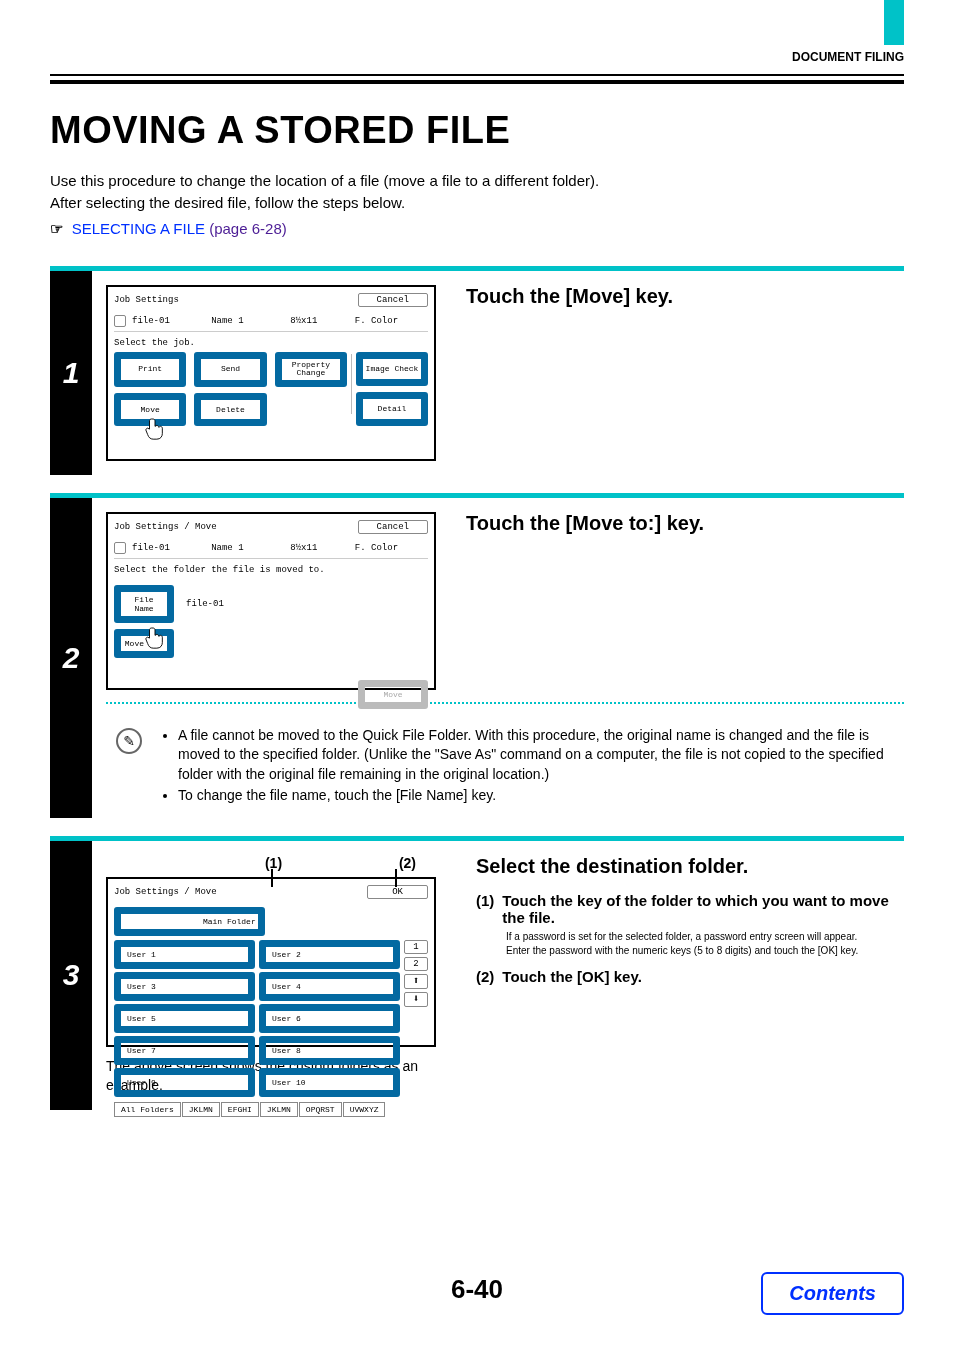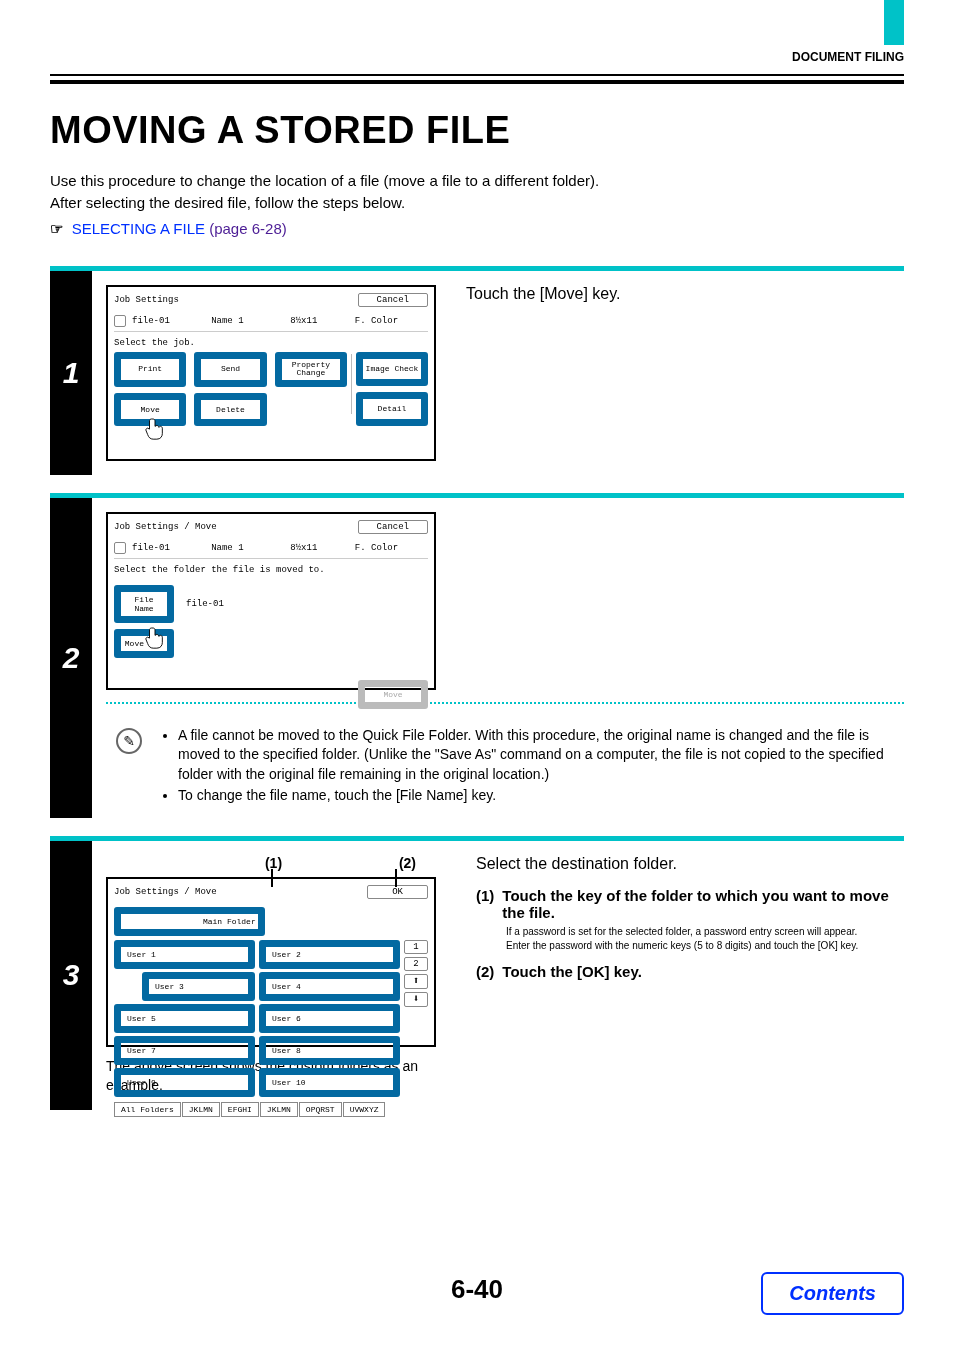--- a/index.html
+++ b/index.html
@@ -12,21 +12,21 @@
   .intro { font-size: 15px; line-height: 1.45; margin-bottom: 6px; }
   .link-row { font-size: 15px; margin-bottom: 28px; }
   .pointer-icon { display: inline-block; margin-right: 4px; font-weight: bold; }
   .link-text { color: #0030ff; }
   .link-tail { color: #4c1d95; }
   .step { display: flex; margin-bottom: 18px; }
   .step-num-col { width: 42px; background: #000; color: #fff; display: flex; align-items: center; justify-content: center; border-top: 5px solid #00c2c8; }
   .step-num-col span { font-size: 30px; font-weight: bold; font-style: italic; }
   .step-body { flex: 1; border-top: 5px solid #00c2c8; padding: 14px 0 14px 14px; display: flex; gap: 30px; }
   .step-body > .right-text { flex: 1; }
-  .step-title { font-size: 16px; font-weight: normal; margin-bottom: 14px; }
+  .step-title { font-size: 20px; font-weight: bold; margin-bottom: 14px; }
   .panel { width: 330px; border: 2.5px solid #000; padding: 6px; font-family: "Courier New", monospace; font-size: 9px; position: relative; }
   .panel-titlebar { display: flex; justify-content: space-between; align-items: center; margin-bottom: 4px; }
   .panel-title-btn { border: 1px solid #888; border-radius: 2px; padding: 1px 18px; font-size: 9px; font-family: "Courier New", monospace; }
   .panel-info { display: flex; gap: 6px; align-items: center; padding: 4px 0; border-bottom: 1px solid #ccc; }
   .inline-icon { display:inline-block; width:12px; height:12px; border:1px solid #888; border-radius:2px; }
   .panel-sub { padding: 6px 0 4px 0; }
   .pbtn { border: 7px solid #0369a1; border-radius: 3px; padding: 5px 2px; font-size: 8px; text-align: center; font-family: "Courier New", monospace; }
   .pbtn.two { line-height: 1.1; padding: 2px 2px; }
   .pbtn.sm { padding: 3px 2px; }
   .vr { border-left: 1px solid #bbb; height: 60px; margin: 2px 4px; }
@@ -158,20 +158,23 @@
               <div class="move-footer">
                 <span class="pbtn sm" style="width:70px; color:#aaa; border-color:#bbb;">Move</span>
               </div>
               <div class="hand-cursor" style="left:36px; top:112px;">
                 <svg viewBox="0 0 24 28">
                     <path d="M10 2c1 0 2 1 2 2v6l2-1c1 0 2 1 2 2l2-1c1 0 2 1 2 2v6c0 3-2 6-6 6h-4c-3 0-5-2-6-5l-2-5c0-1 1-2 2-2l2 1V4c0-1 1-2 2-2z" fill="#fff" stroke="#000" stroke-width="1"></path>
                   </svg>
               </div>
             </div>
           </div>
+          <div class="right-text">
+            <div class="step-title">Touch the [Move to:] key.</div>
+          </div>
         </div>
         <div class="dotted"></div>
         <div class="note-box">
           <div class="note-flex">
             <div class="note-icon-wrap">
                 <div class="note-icon">✎</div>
               </div>
             <ul class="note-list">
               <li>A file cannot be moved to the Quick File Folder. With this procedure, the original name is changed and the file is moved to the specified folder. (Unlike the "Save As" command on a computer, the file is not copied to the specified folder with the original file remaining in the original location.)</li>
               <li>To change the file name, touch the [File Name] key.</li>
@@ -197,21 +200,21 @@
           <div class="marker m2"></div>
           <div class="panel-titlebar" style="margin-bottom:8px;">
             <span>Job Settings / Move</span>
             <span class="panel-title-btn" style="padding:1px 24px;">OK</span>
           </div>
           <div class="pbtn sm" style="width:48%; text-align:right; margin-bottom:4px;">Main Folder</div>
           <div class="folder-row-wrap">
             <div class="folder-list" style="flex:1;">
               <span class="pbtn sm" style="text-align:left; padding-left:6px;">User 1</span>
               <span class="pbtn sm" style="text-align:left; padding-left:6px;">User 2</span>
-              <span class="pbtn sm" style="text-align:left; padding-left:6px;margin-left:28px;">User 3</span>
+              <span class="pbtn sm" style="text-align:left; padding-left:6px;">User 3</span>
               <span class="pbtn sm" style="text-align:left; padding-left:6px;">User 4</span>
               <span class="pbtn sm" style="text-align:left; padding-left:6px;">User 5</span>
               <span class="pbtn sm" style="text-align:left; padding-left:6px;">User 6</span>
               <span class="pbtn sm" style="text-align:left; padding-left:6px;">User 7</span>
               <span class="pbtn sm" style="text-align:left; padding-left:6px;">User 8</span>
               <span class="pbtn sm" style="text-align:left; padding-left:6px;">User 9</span>
               <span class="pbtn sm" style="text-align:left; padding-left:6px;">User 10</span>
             </div>
             <div class="scroll-col">
               <span class="scroll-btn">1</span>

